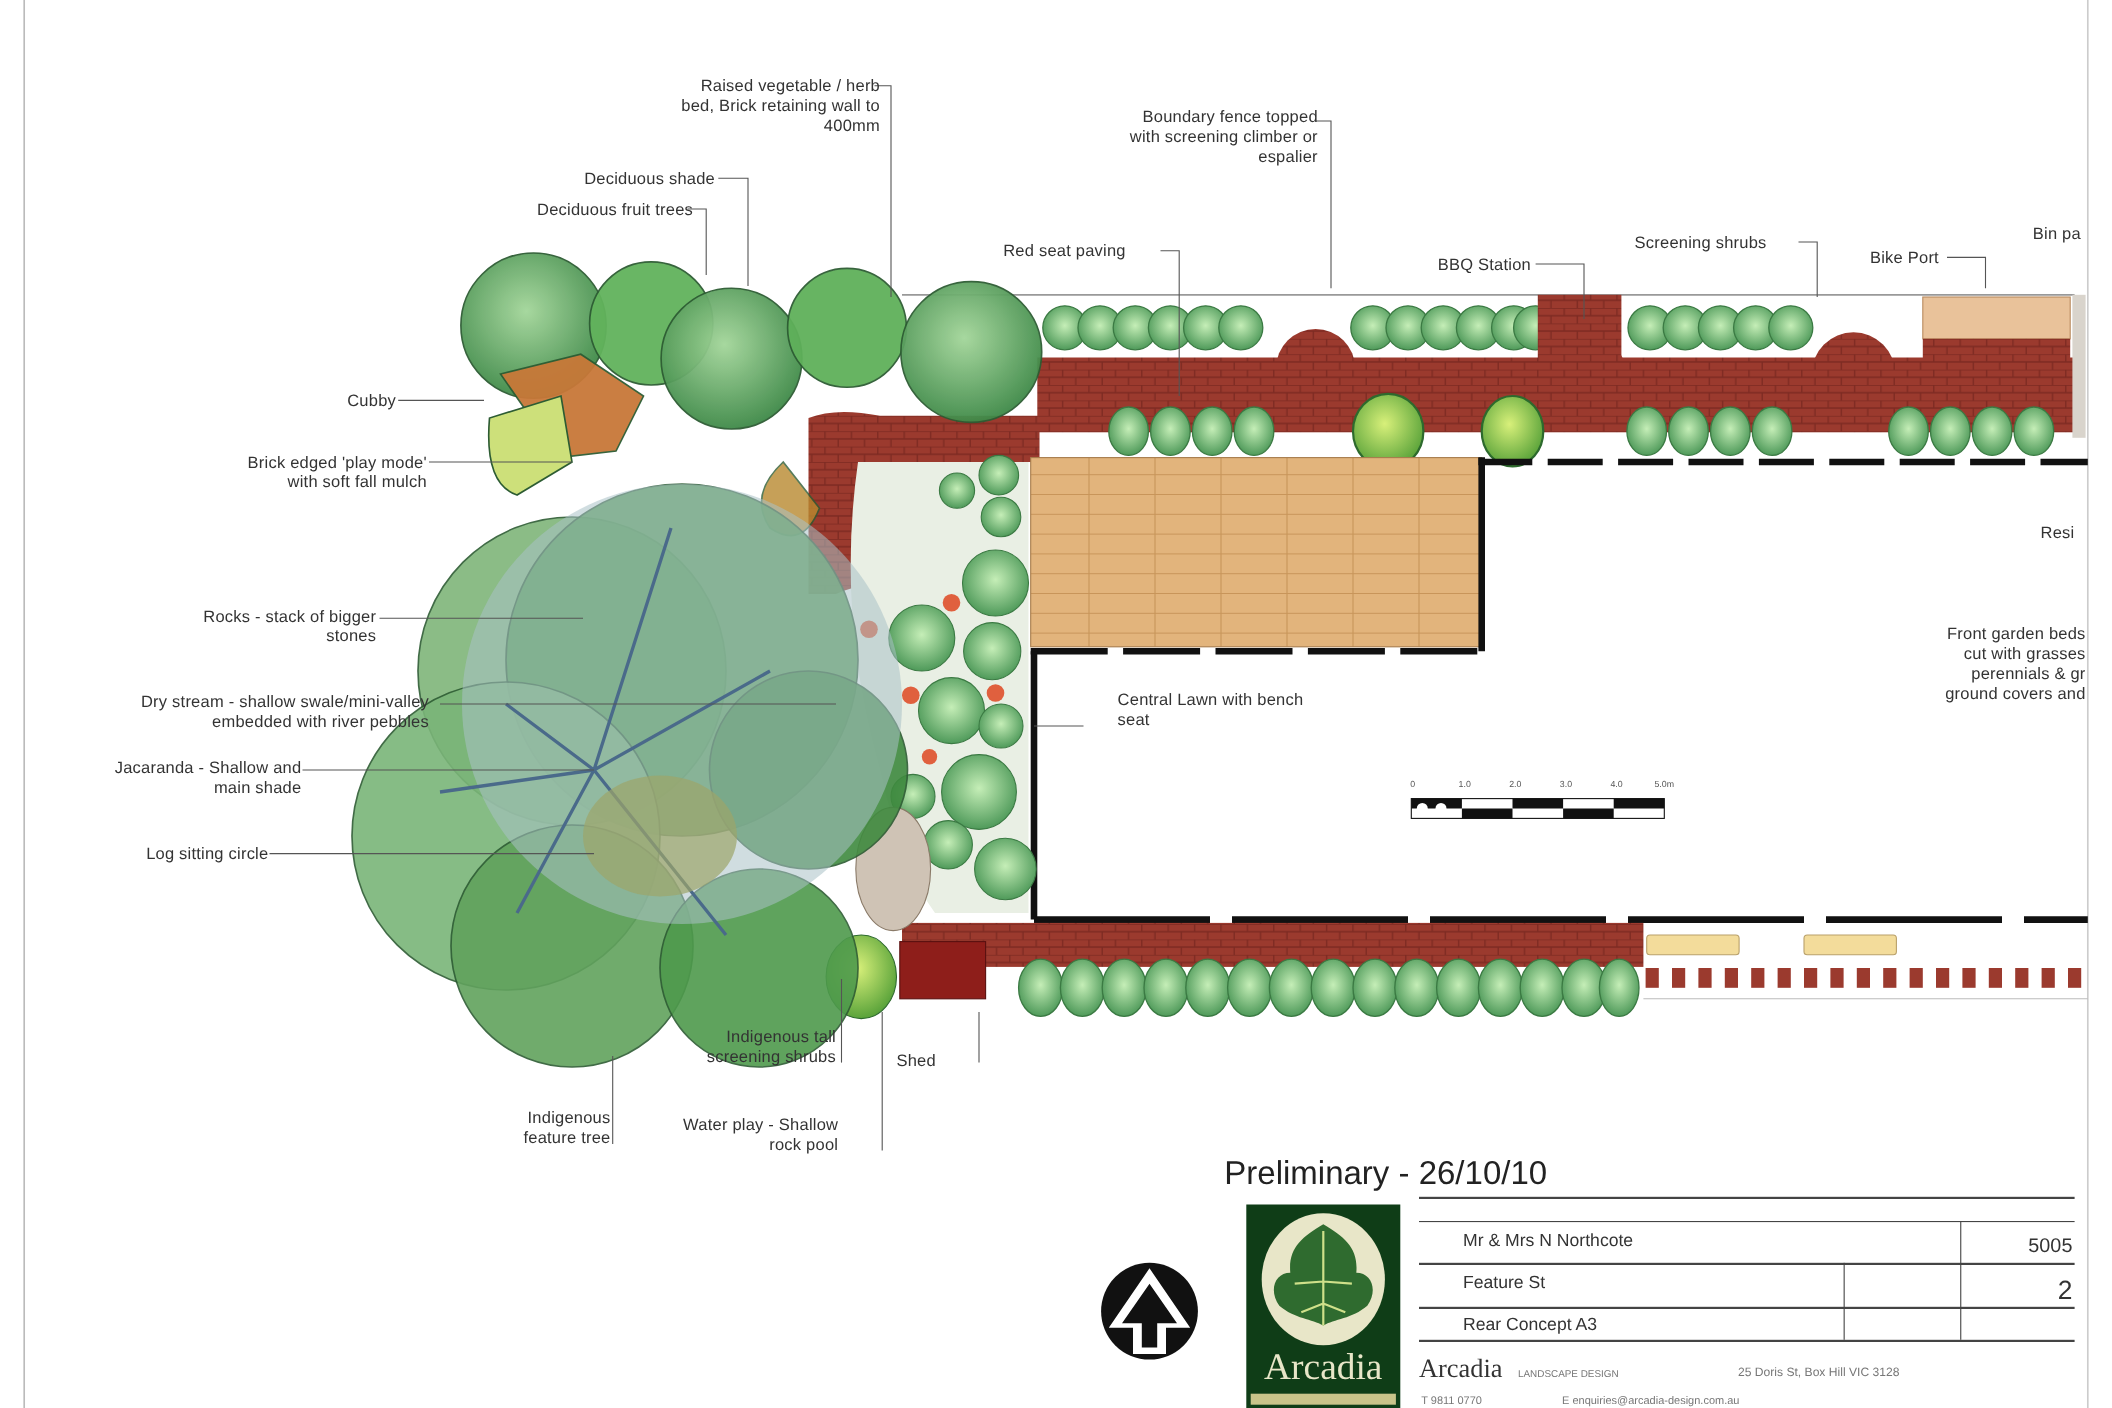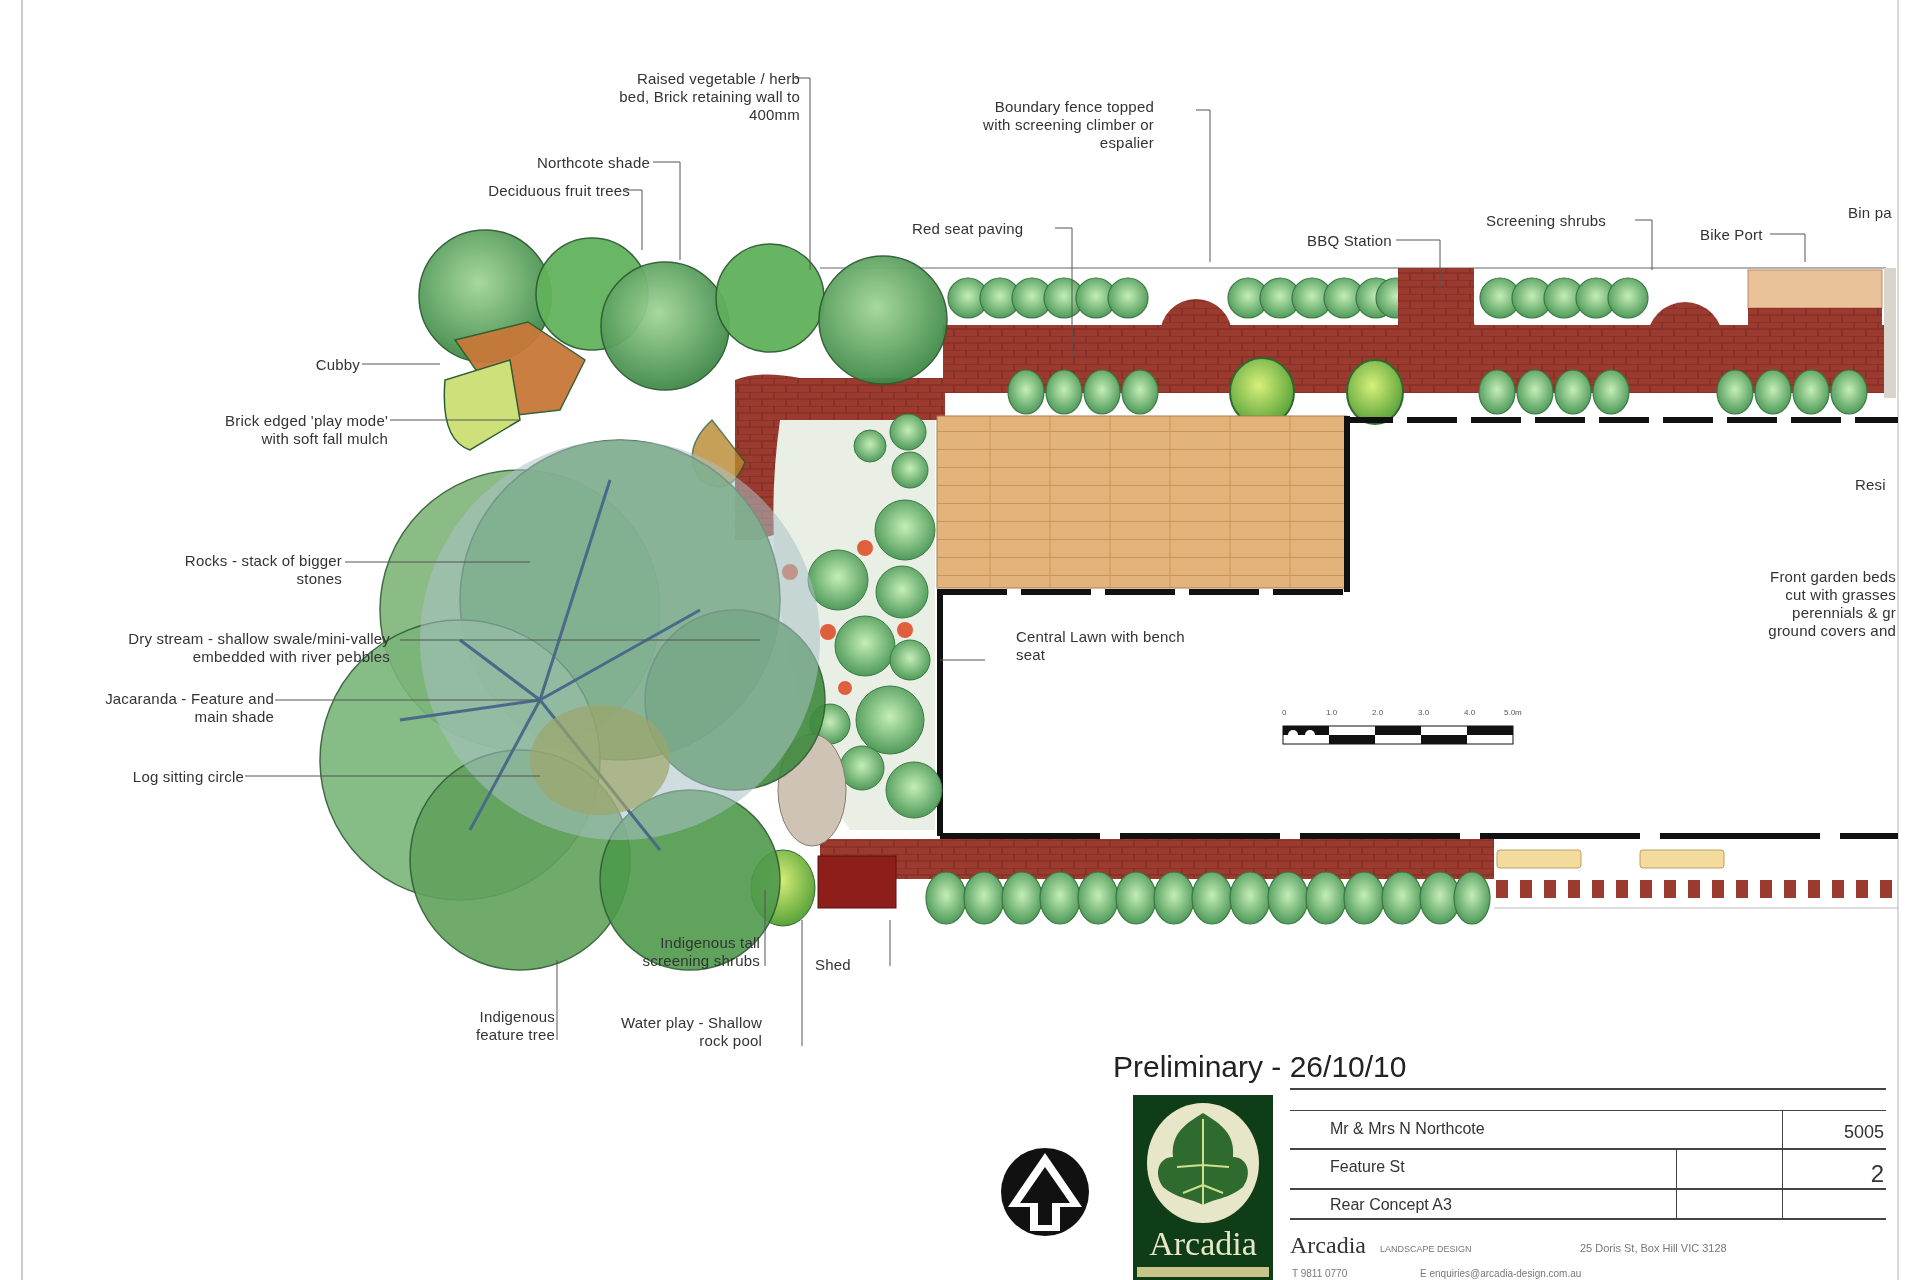--- a/index.html
+++ b/index.html
@@ -239,38 +239,38 @@
     <path d="M765 966 V890"></path>
     <path d="M890 966 V920"></path>
     <path d="M557 1040 V960"></path>
     <path d="M802 1046 V920"></path>
   </g>
 </svg>
 
 <div class="label r" style="left:560px;top:70px;width:240px;">Raised vegetable / herb
 bed, Brick retaining wall to
 400mm</div>
-<div class="label r" style="left:450px;top:154px;width:200px;">Northcote shade</div>
+<div class="label r" style="left:450px;top:154px;width:200px;">Deciduous shade</div>
 <div class="label r" style="left:420px;top:182px;width:210px;">Deciduous fruit trees</div>
-<div class="label r" style="left:916px;top:98px;width:238px;text-align:right;">Boundary fence topped
+<div class="label r" style="left:960px;top:98px;width:238px;text-align:right;">Boundary fence topped
 with screening climber or
 espalier</div>
 <div class="label" style="left:912px;top:220px;">Red seat paving</div>
 <div class="label" style="left:1307px;top:232px;">BBQ Station</div>
 <div class="label" style="left:1486px;top:212px;">Screening shrubs</div>
 <div class="label" style="left:1700px;top:226px;">Bike Port</div>
 <div class="label" style="left:1848px;top:204px;">Bin pa</div>
 <div class="label r" style="left:250px;top:356px;width:110px;">Cubby</div>
 <div class="label r" style="left:170px;top:412px;width:218px;">Brick edged 'play mode'
 with soft fall mulch</div>
 <div class="label r" style="left:130px;top:552px;width:212px;">Rocks - stack of bigger
 stones</div>
 <div class="label r" style="left:90px;top:630px;width:300px;">Dry stream - shallow swale/mini-valley
 embedded with river pebbles</div>
-<div class="label r" style="left:50px;top:690px;width:224px;">Jacaranda - Feature and
+<div class="label r" style="left:50px;top:690px;width:224px;">Jacaranda - Shallow and
 main shade</div>
 <div class="label r" style="left:90px;top:768px;width:154px;">Log sitting circle</div>
 <div class="label" style="left:1016px;top:628px;width:230px;">Central Lawn with bench
 seat</div>
 <div class="label" style="left:1855px;top:476px;">Resi</div>
 <div class="label r" style="left:1740px;top:546px;width:156px;overflow:hidden;white-space:pre;margin-top:22px;">Front garden beds
 cut with grasses
 perennials &amp; gr
 ground covers and</div>
 <div class="label r" style="left:600px;top:934px;width:160px;">Indigenous tall

